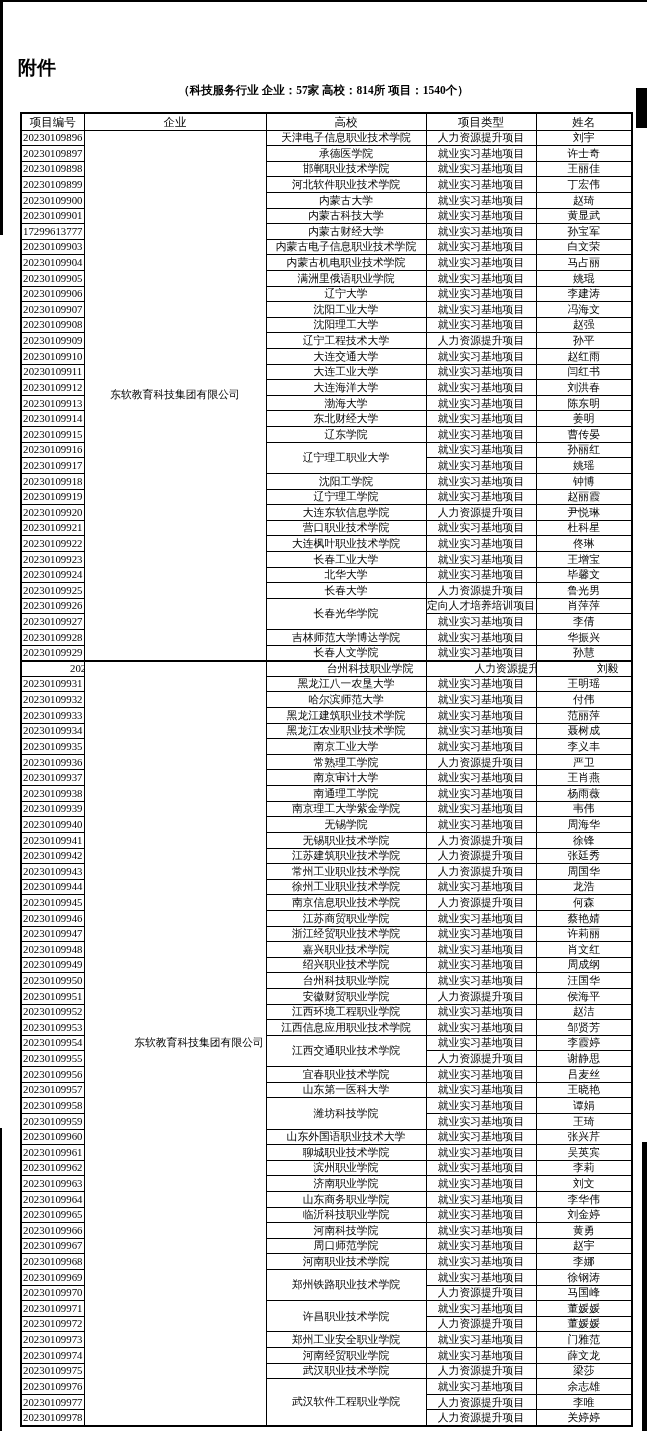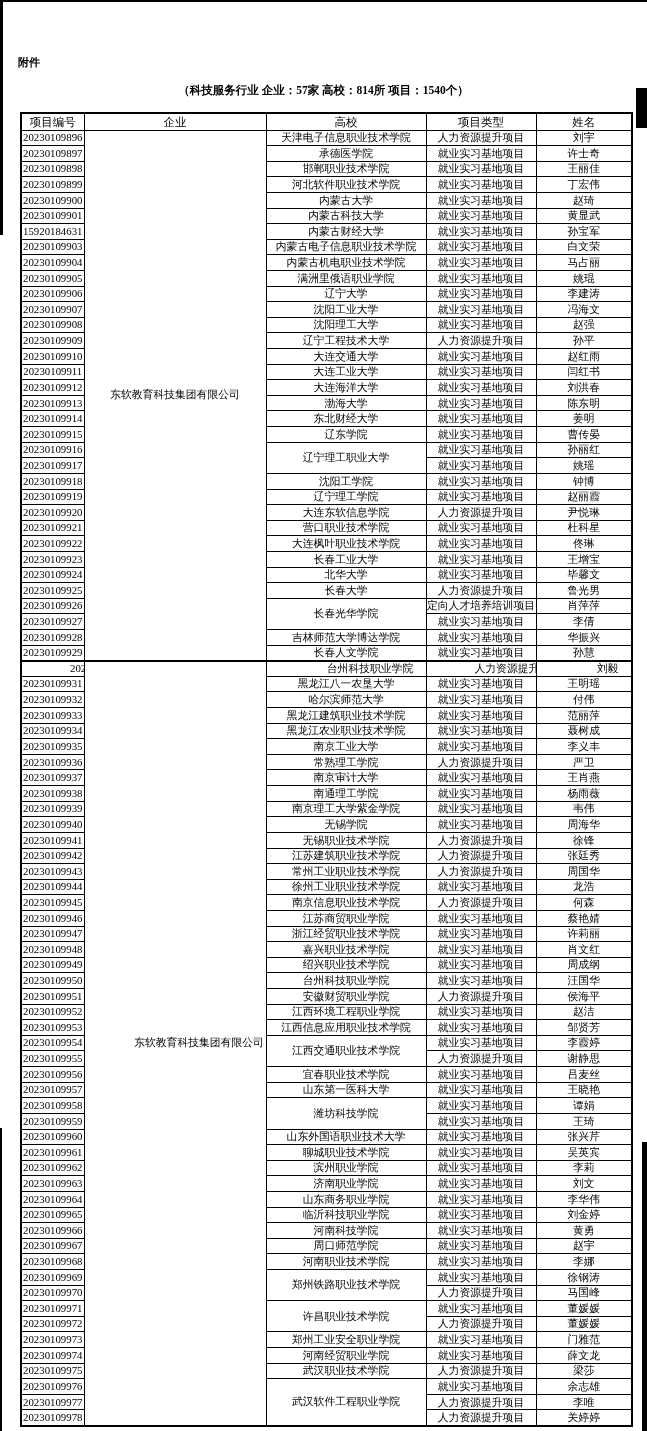--- a/index.html
+++ b/index.html
@@ -9,21 +9,21 @@
   }
   .page{position:absolute;inset:0;background:#ffffff;}
   
   .art{position:absolute;background:#000;}
   .art-top{left:0;top:0;width:647px;height:2px;}
   .art-left-top{left:0;top:0;width:3px;height:235px;}
   .art-left-bottom{left:0;top:1128px;width:2px;height:303px;}
   .art-right-block{left:636px;top:88px;width:11px;height:40px;}
   .art-right-bottom{left:642px;top:1142px;width:5px;height:289px;}
 
-  .attachment{position:absolute;left:18px;top:55px;font-size:11px;font-weight:bold;text-align:right;}
+  .attachment{position:absolute;left:18px;top:55px;font-size:19px;font-weight:bold;text-align:right;}
   .title{position:absolute;left:0;top:73px;width:647px;text-align:center;
          font-size:16.5px;font-weight:bold;letter-spacing:0.5px;}
   .subtitle{position:absolute;left:0;top:83px;width:647px;text-align:center;
          font-size:11.5px;font-weight:bold;}
 
   table.grid{
     position:absolute;left:20px;top:112px;width:611px;
     border-collapse:collapse;table-layout:fixed;
     border:2px solid #000;
   }
@@ -102,21 +102,21 @@
           <td>就业实习基地项目</td>
           <td>赵琦</td>
         </tr>
         <tr>
           <td class="num">20230109901</td>
           <td rowspan="1">内蒙古科技大学</td>
           <td>就业实习基地项目</td>
           <td>黄显武</td>
         </tr>
         <tr>
-          <td class="num">15920184631</td>
+          <td class="num">17299613777</td>
           <td rowspan="1">内蒙古财经大学</td>
           <td>就业实习基地项目</td>
           <td>孙宝军</td>
         </tr>
         <tr>
           <td class="num">20230109903</td>
           <td rowspan="1">内蒙古电子信息职业技术学院</td>
           <td>就业实习基地项目</td>
           <td>白文荣</td>
         </tr>

